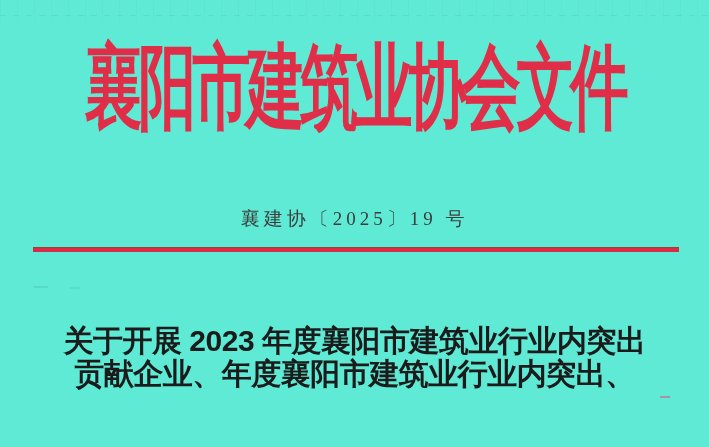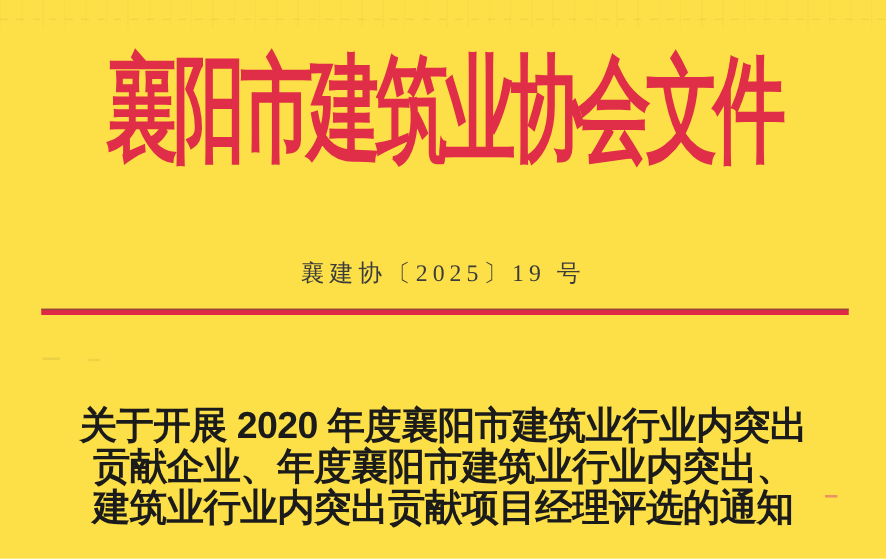--- a/index.html
+++ b/index.html
@@ -5,21 +5,21 @@
   html, body { margin: 0; padding: 0; }
   body {
     width: 709px; height: 447px;
     background: #ffffff;
     font-family: "Liberation Sans", sans-serif;
     overflow: hidden;
   }
   .page {
     position: relative;
     width: 709px; height: 447px;
-    background: #fde047;
+    background: #5eead4;
   }
   
   .scan-band {
     position: absolute; top: 0; left: 0;
     width: 709px; height: 22px;
     background: repeating-linear-gradient(
       90deg,
       rgba(0,0,0,0.022) 0px, rgba(0,0,0,0.022) 1px,
       transparent 1px, transparent 17px
     );
@@ -109,22 +109,21 @@
   <div class="scan-band"></div>
   <div class="scan-dotline"></div>
 
   <div class="org-title">襄阳市建筑业协会文件</div>
 
   <div class="doc-number">襄建协〔2025〕19 号</div>
 
   <div class="red-rule"></div>
 
   <div class="main-title">
-    <div class="line">关于开展 2020 年度襄阳市建筑业行业内突出</div>
+    <div class="line">关于开展 2023 年度襄阳市建筑业行业内突出</div>
     <div class="line">贡献企业、年度襄阳市建筑业行业内突出、</div>
-    <div class="line">建筑业行业内突出贡献项目经理评选的通知</div>
   </div>
 
   <div class="artifact-pink-dash"></div>
   <div class="artifact-speck"></div>
   <div class="artifact-speck2"></div>
 
 </div>
 
 </body></html>

